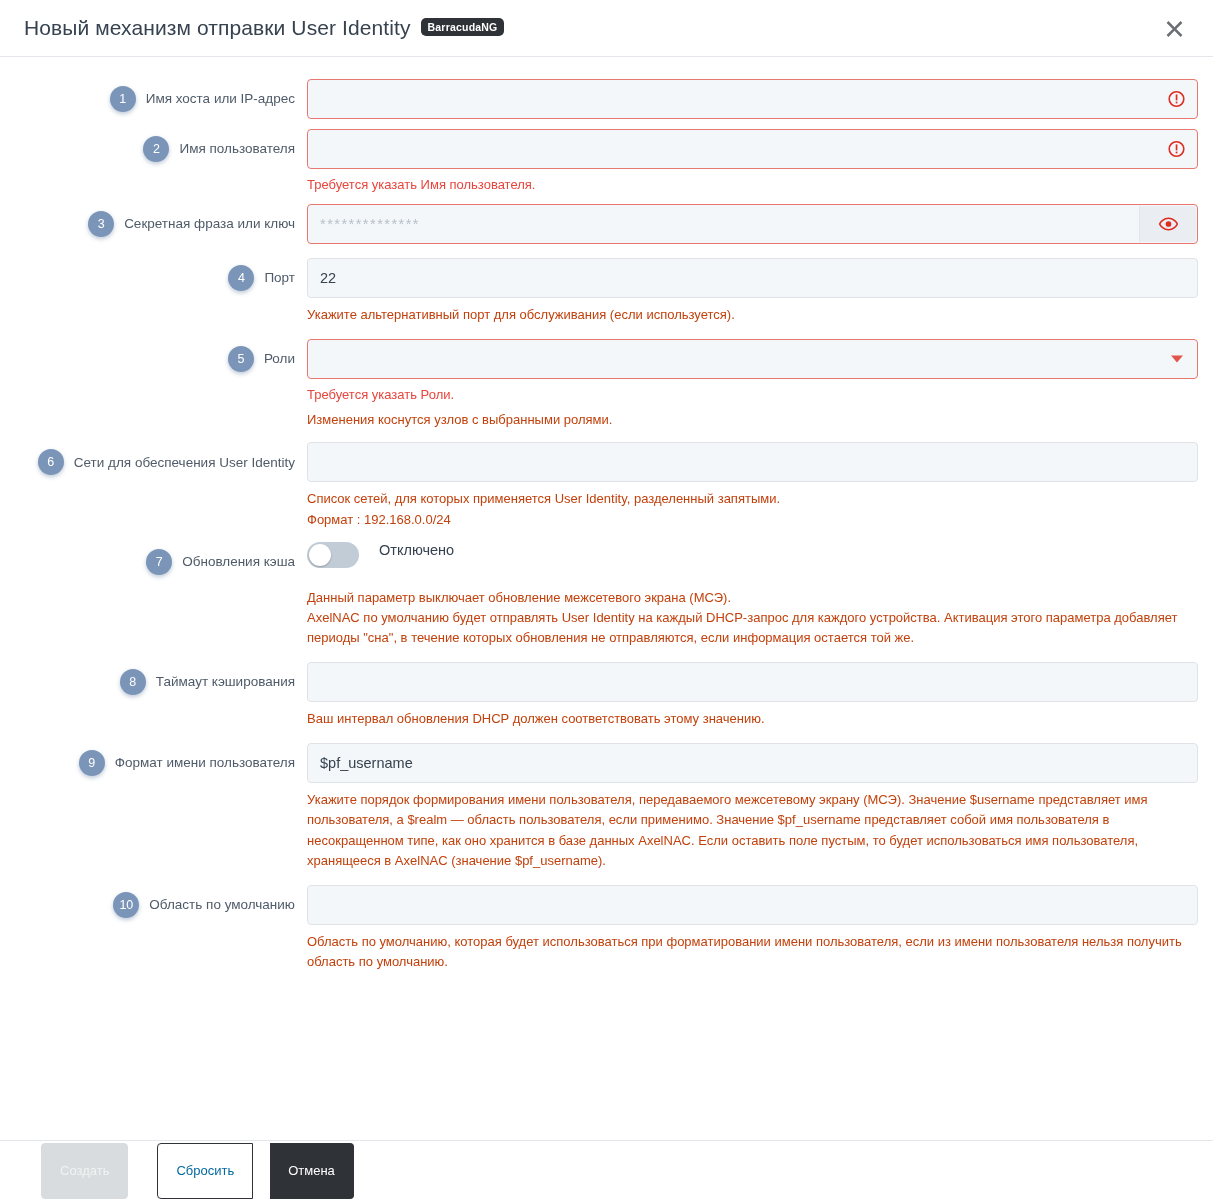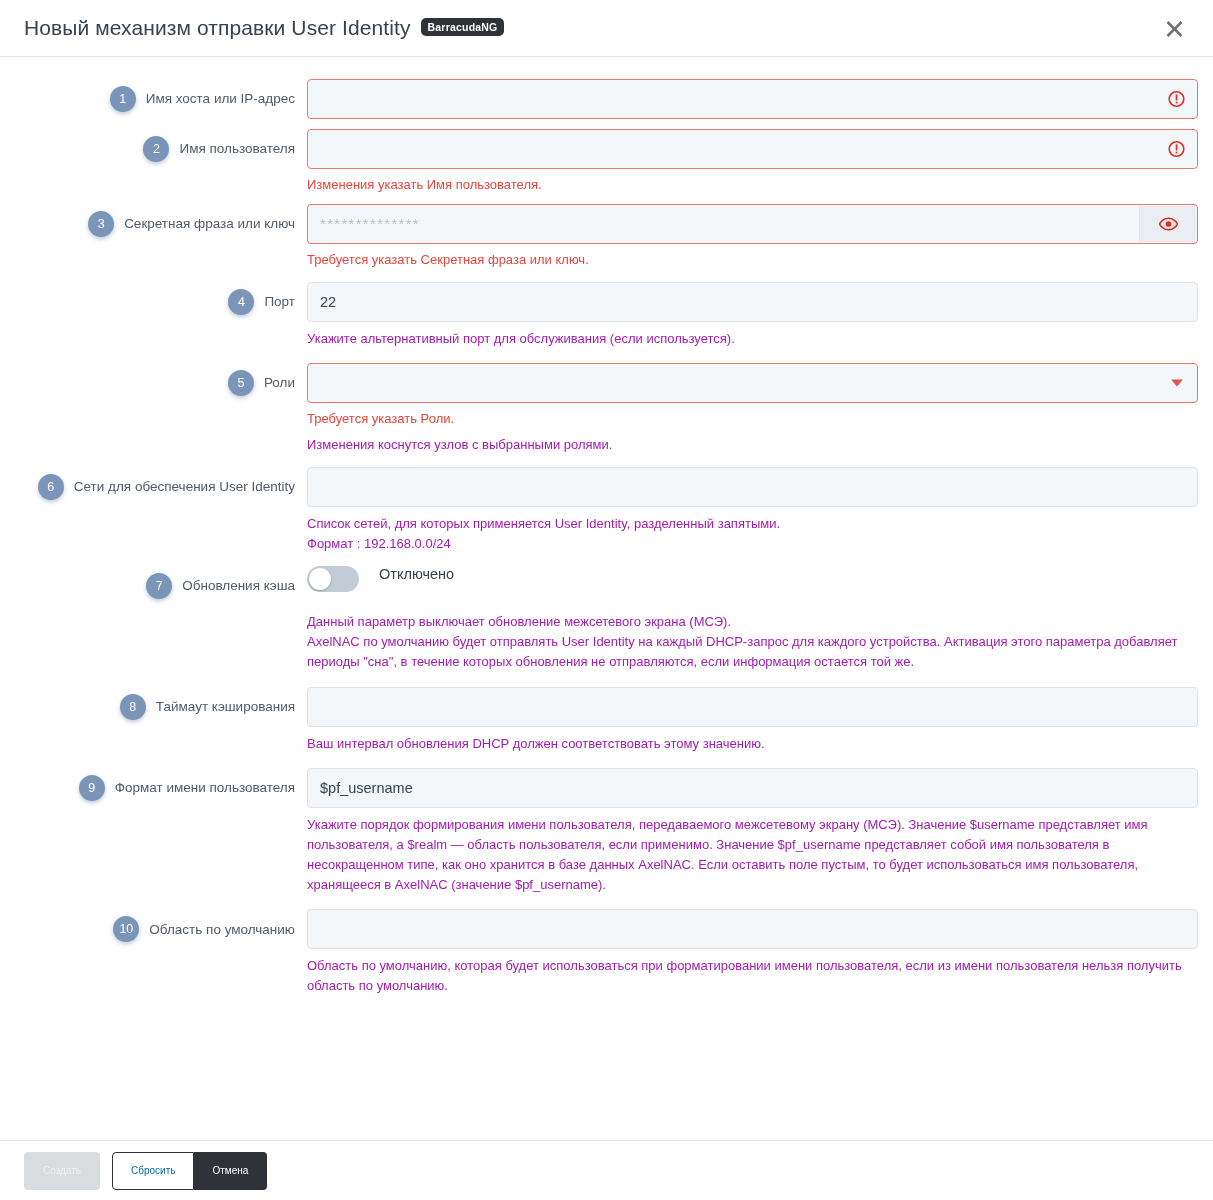--- a/index.html
+++ b/index.html
@@ -152,21 +152,21 @@
     cursor: pointer;
   }
 
   .err-text {
     color: #e8453c;
     font-size: 13px;
     margin-top: 7px;
     line-height: 1.35;
   }
   .help-text {
-    color: #a21caf;
+    color: #c2410c;
     font-size: 13px;
     margin-top: 7px;
     line-height: 1.55;
     max-width: 893px;
   }
   .help-text .ln { display: block; }
 
   
   .toggle-wrap {
     display: flex; align-items: flex-start;
@@ -199,28 +199,29 @@
   .modal-footer {
     flex: 0 0 auto;
     height: 60px;
     border-top: 1px solid #e3e6ea;
     display: flex; align-items: center;
     padding: 0 24px;
     gap: 0;
     background: #ffffff;
   }
   .btn {
-    height: 38px;
+    height: 56px;
     padding: 0 18px;
-    font-size: 10px;
+    font-size: 13px;
     border: 1px solid transparent;
     border-radius: 4px;
     display: flex; align-items: center; justify-content: center;
     cursor: pointer;
     font-family: "Liberation Sans", sans-serif;
+    margin-left: 17px;
   }
   .btn-create {
     background: #d8dcdf;
     color: #f0f2f3;
     border-color: #d8dcdf;
     cursor: default;
   }
   .btn-group { display: flex; margin-left: 12px; }
   .btn-reset {
     background: #ffffff;
@@ -282,40 +283,39 @@
         <div class="input error">
           <span class="value"></span>
           <span class="trail-icon">
             <svg width="17" height="17" viewBox="0 0 17 17" aria-hidden="true">
               <circle cx="8.5" cy="8.5" r="7.3" fill="none" stroke="#e02b20" stroke-width="1.6"></circle>
               <rect x="7.7" y="3.9" width="1.7" height="6" fill="#e02b20"></rect>
               <rect x="7.7" y="11.1" width="1.7" height="1.8" fill="#e02b20"></rect>
             </svg>
           </span>
         </div>
-        <div class="err-text">Изменения указать Имя пользователя.</div>
+        <div class="err-text">Требуется указать Имя пользователя.</div>
       </div>
     </div>
 
     <div class="row" style="margin-top:10px;">
       <div class="label-col">
         <span class="step-badge">3</span>
         <span class="field-label">Секретная фраза или ключ</span>
       </div>
       <div class="control-col">
         <div class="input error">
           <span class="ph">**************</span>
           <span class="pw-addon">
             <svg width="19" height="14" viewBox="0 0 20 14" aria-hidden="true">
               <path d="M10 1 C5 1 1.6 5 0.7 7 C1.6 9 5 13 10 13 C15 13 18.4 9 19.3 7 C18.4 5 15 1 10 1 Z" fill="none" stroke="#e02b20" stroke-width="1.7"></path>
               <circle cx="10" cy="7" r="3" fill="#e02b20"></circle>
             </svg>
           </span>
         </div>
-        <div class="err-text">Требуется указать Секретная фраза или ключ.</div>
       </div>
     </div>
 
     <div class="row" style="margin-top:14px;">
       <div class="label-col">
         <span class="step-badge">4</span>
         <span class="field-label">Порт</span>
       </div>
       <div class="control-col">
         <div class="input">

